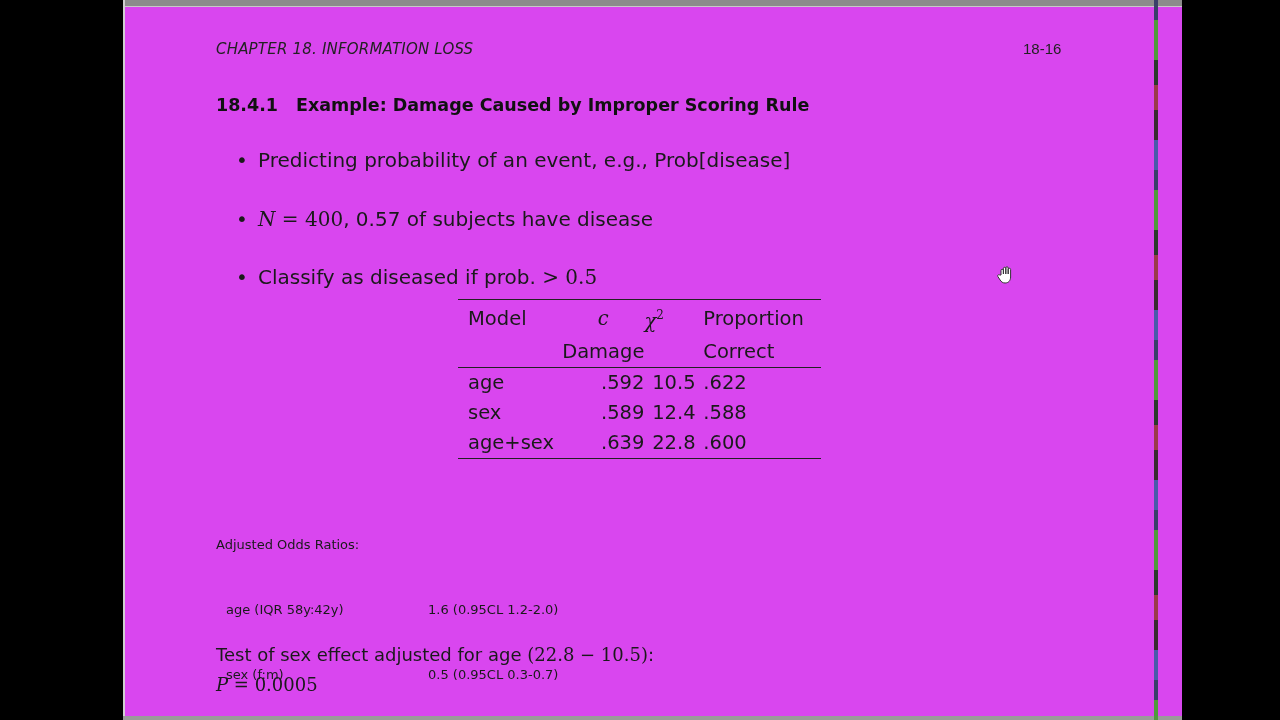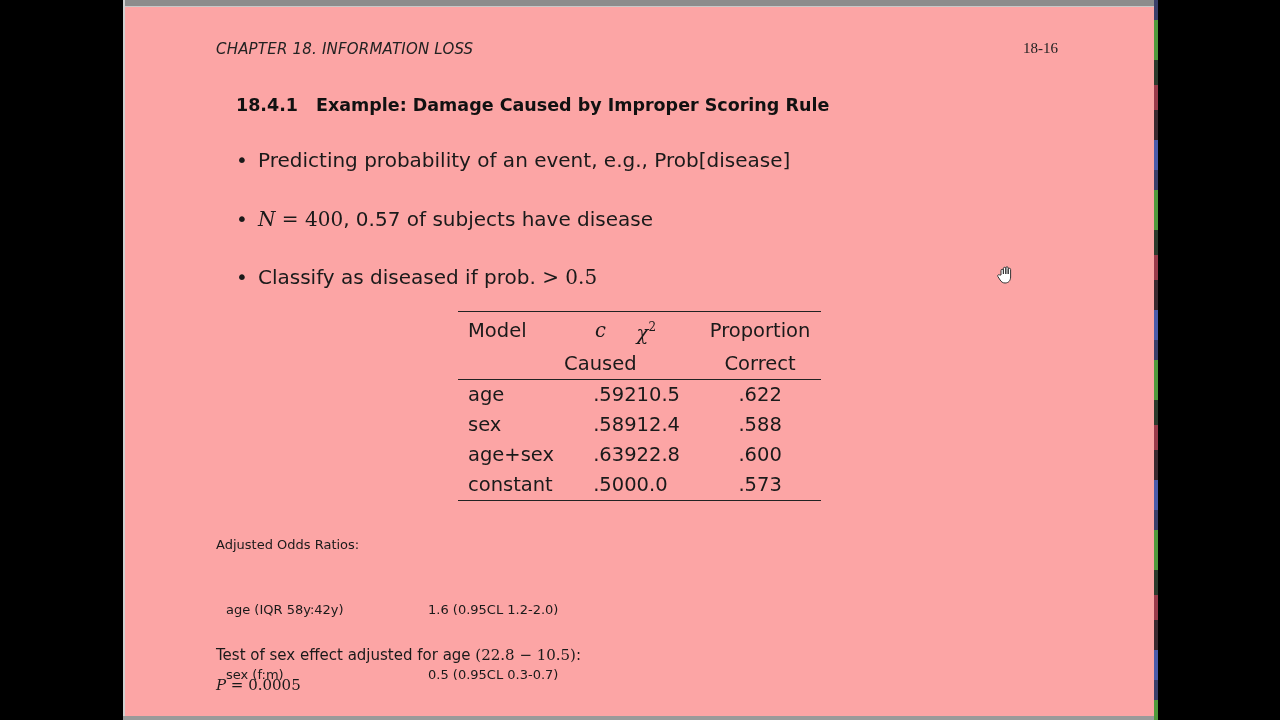--- a/index.html
+++ b/index.html
@@ -2,68 +2,68 @@
 <html><head>
 <meta charset="utf-8">
 <style>
   html, body { margin: 0; padding: 0; }
   body {
     width: 1280px; height: 720px; background: #000; position: relative; overflow: hidden;
     font-family: "DejaVu Sans", sans-serif; color: #1a1a1a;
   }
   .page {
     position: absolute; left: 123px; top: 0; width: 1031px; height: 720px;
-    background: #fca5a5; overflow: hidden;
+    background: #d946ef; overflow: hidden; padding-left: 28px;
   }
   .top-band { position: absolute; left: 0; top: 0; width: 100%; height: 6px; background: #8c8c8c; }
   .top-band-inner { position: absolute; left: 0; top: 6px; width: 100%; height: 1px; background: #c8c8c8; }
   .bottom-band { position: absolute; left: 0; bottom: 0; width: 100%; height: 4px; background: #9a9a9a; }
   .left-edge { position: absolute; left: 0; top: 0; width: 2px; height: 100%; background: #d0d0d0; }
   .right-strip {
     position: absolute; left: 1154px; top: 0; width: 4px; height: 720px;
     background: repeating-linear-gradient(to bottom,
       #3a3f6a 0px, #3a3f6a 20px, #4f9a3c 20px, #4f9a3c 60px, #2c3a2c 60px, #2c3a2c 85px,
       #9a3a4a 85px, #9a3a4a 110px, #3a2a30 110px, #3a2a30 140px, #4a5aaa 140px, #4a5aaa 170px);
   }
   .header-left {
     position: absolute; left: 93px; top: 40px; font-style: italic; font-size: 15px;
     letter-spacing: 0.2px; color: #222;
   }
   .header-right {
-    position: absolute; left: 900px; top: 40px; font-family: Liberation Serif, serif; font-size: 15px; color: #222;
+    position: absolute; left: 900px; top: 40px; font-family: Liberation Sans, sans-serif; font-size: 15px; color: #222;
   }
   .section-title {
-    position: absolute; left: 93px; top: 95px; font-weight: bold; font-size: 17.5px; color: #111; margin-left: 20px;
+    position: absolute; left: 93px; top: 95px; font-weight: bold; font-size: 17.5px; color: #111;
   }
   .section-title .num { margin-right: 18px; }
   .bullets { position: absolute; left: 113px; top: 145px; margin: 0; padding: 0; list-style: none; }
   .bullet {
     position: relative; height: 58.5px; font-size: 20px; line-height: 30px; padding-left: 22px; white-space: nowrap;
   }
   .bullet .dot { position: absolute; left: 0; top: 0; font-size: 20px; }
   .math { font-family: "DejaVu Serif", serif; }
   .math-i { font-family: "DejaVu Serif", serif; font-style: italic; }
   .tbl {
-    position: absolute; left: 335px; top: 311px; width: 363px;
+    position: absolute; left: 335px; top: 299px; width: 363px;
     border-top: 1.5px solid #222; border-bottom: 1.5px solid #222;
     border-collapse: collapse; font-size: 19.5px;
   }
   .tbl th, .tbl td { padding: 0; font-weight: normal; height: 30px; line-height: 30px; white-space: nowrap; }
   .tbl thead tr.h2 th { border-bottom: 1.5px solid #222; }
   .col-model { text-align: left; padding-left: 10px !important; width: 100px; }
   .col-c { text-align: right; width: 62px; }
-  .col-chi { text-align: left; width: 70px; }
-  .col-prop { text-align: center; width: 130px; }
+  .col-chi { text-align: center; width: 70px; }
+  .col-prop { text-align: left; width: 130px; }
   .tbl th.col-c { text-align: center; }
   .tbl th.col-chi { text-align: left; }
   sup { font-size: 12px; vertical-align: 9px; }
   .or-block { position: absolute; left: 93px; top: 530px; font-size: 13px; line-height: 29px; }
   .or-row { display: flex; padding-left: 10px; margin-top: 36px; }
   .or-label { width: 202px; }
-  .test-block { position: absolute; left: 93px; top: 640px; font-size: 15px; line-height: 30px; }
+  .test-block { position: absolute; left: 93px; top: 640px; font-size: 18px; line-height: 30px; }
   .cursor { position: absolute; left: 872px; top: 264px; width: 22px; height: 22px; }
 </style>
 </head>
 <body>
 
 <div class="page">
   <div class="top-band"></div>
   <div class="top-band-inner"></div>
   <div class="left-edge"></div>
 
@@ -92,21 +92,21 @@
   <table class="tbl">
     <thead>
       <tr>
         <th class="col-model">Model</th>
         <th class="col-c math-i">c</th>
         <th class="col-chi"><span class="math-i">χ</span><sup class="math">2</sup></th>
         <th class="col-prop">Proportion</th>
       </tr>
       <tr class="h2">
         <th class="col-model"></th>
-        <th class="col-c">Caused</th>
+        <th class="col-c">Damage</th>
         <th class="col-chi"></th>
         <th class="col-prop">Correct</th>
       </tr>
     </thead>
     <tbody>
       <tr>
         <td class="col-model">age</td>
         <td class="col-c">.592</td>
         <td class="col-chi">10.5</td>
         <td class="col-prop">.622</td>
@@ -115,26 +115,20 @@
         <td class="col-model">sex</td>
         <td class="col-c">.589</td>
         <td class="col-chi">12.4</td>
         <td class="col-prop">.588</td>
       </tr>
       <tr>
         <td class="col-model">age+sex</td>
         <td class="col-c">.639</td>
         <td class="col-chi">22.8</td>
         <td class="col-prop">.600</td>
-      </tr>
-      <tr>
-        <td class="col-model">constant</td>
-        <td class="col-c">.500</td>
-        <td class="col-chi">0.0</td>
-        <td class="col-prop">.573</td>
       </tr>
     </tbody>
   </table>
 
   <div class="or-block">
     <div>Adjusted Odds Ratios:</div>
     <div class="or-row">
       <span class="or-label">age (IQR 58y:42y)</span>
       <span>1.6 (0.95CL 1.2-2.0)</span>
     </div>

